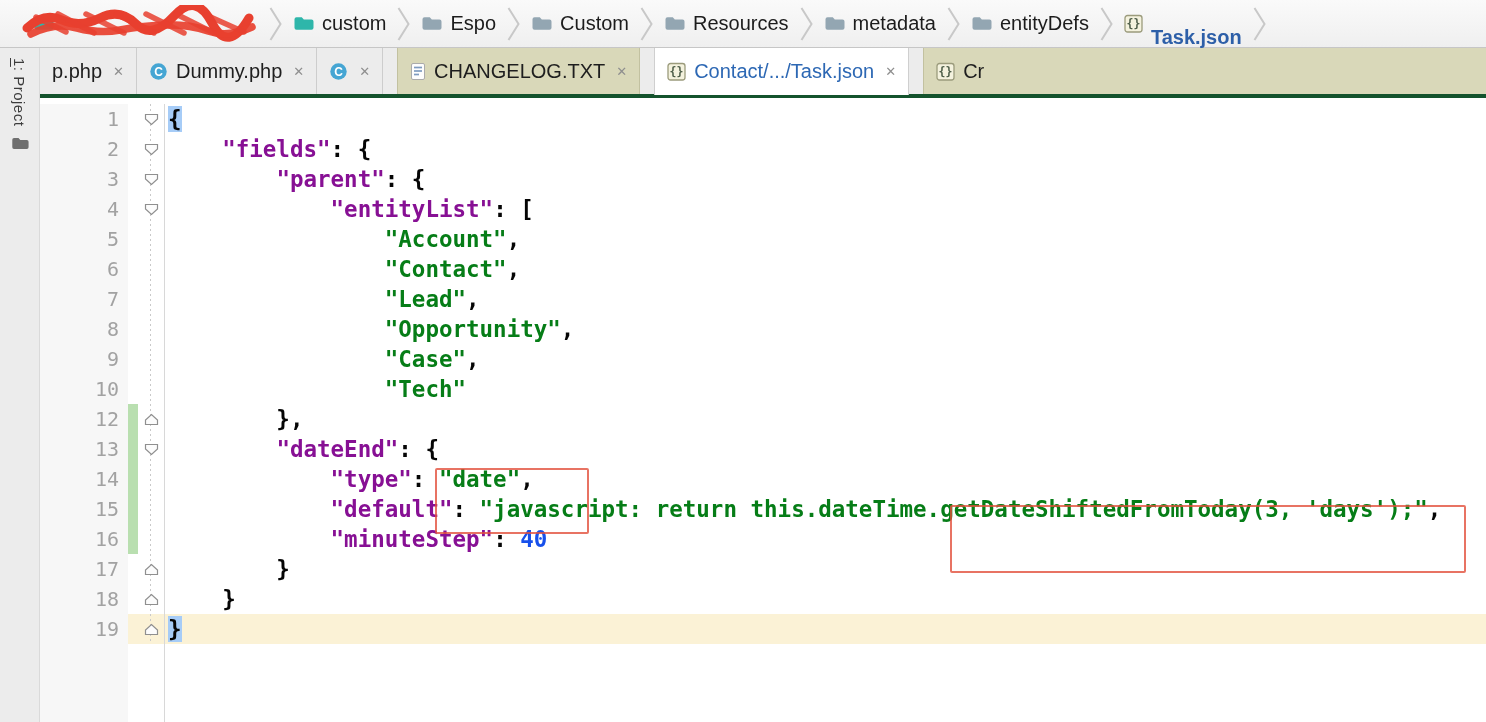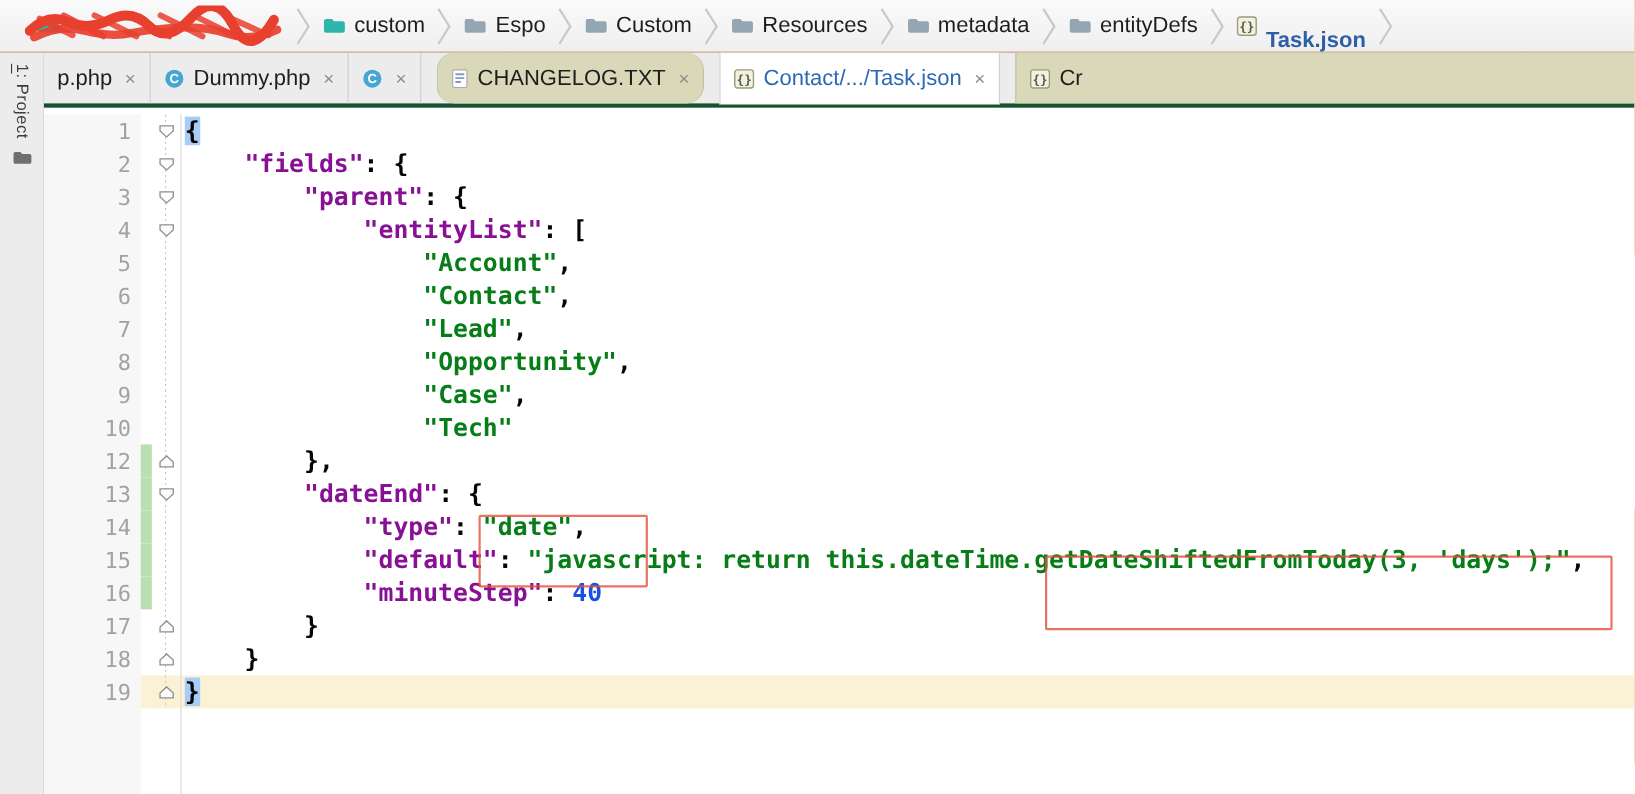--- a/index.html
+++ b/index.html
@@ -1,18 +1,18 @@
 <!DOCTYPE html>
 <html><head>
 <meta charset="utf-8">
 <style>
   html,body{margin:0;padding:0;background:#ffffff;}
   .screen{
     position:relative;width:1486px;height:722px;overflow:hidden;
-    font-family:"Liberation Sans",sans-serif;background:#f97316;
+    font-family:"Liberation Sans",sans-serif;background:#0369a1;
     -webkit-font-smoothing:antialiased;
   }
   
   .breadcrumb-bar{
     height:48px;box-sizing:border-box;display:flex;align-items:center;
     padding-left:24px;background:linear-gradient(#FAFAFA,#EFEFEF);
     border-bottom:1px solid #C6C6C6;position:relative;white-space:nowrap;
   }
   .crumb{display:flex;align-items:center;gap:8px;padding:0 9px;position:relative;
     font-size:20px;color:#1c1c1c;cursor:default;}
@@ -30,21 +30,21 @@
   .stripe-label{writing-mode:vertical-rl;font-size:15px;color:#3c3c3c;letter-spacing:.5px;}
   .stripe-label .mn{text-decoration:underline;}
   .stripe-icon{line-height:0;}
   .editor-col{flex:1;display:flex;flex-direction:column;min-width:0;}
   
   .tab-bar{height:50px;flex:none;background:#ECECEC;border-bottom:4px solid #14532d;
     box-sizing:border-box;display:flex;align-items:stretch;}
   .tab{display:flex;align-items:center;gap:8px;padding:0 12px;font-size:20px;color:#1e1e1e;}
   .tab-ic{display:flex;align-items:center;line-height:0;}
   .tab.default{border-right:1px solid #CDCDCD;}
-  .tab.olive{background:#D9D8B9;margin-left:14px;border-left:1px solid #C2C1A0;border-right:1px solid #C2C1A0;border-radius:16px;}
+  .tab.olive{background:#D9D8B9;margin-left:14px;border-left:1px solid #C2C1A0;border-right:1px solid #C2C1A0;}
   .tab.active{background:#FFFFFF;margin-left:14px;margin-bottom:-1px;z-index:1;
     border-left:1px solid #CFCFCF;border-right:1px solid #CFCFCF;}
   .tab.active .tab-label{color:#2D68B4;}
   .tab.olive-fill{background:#D9D8B9;margin-left:14px;flex:1;border-left:1px solid #C2C1A0;}
   .tab-close{color:#8E8E8E;font-size:13px;margin-left:3px;cursor:pointer;}
   
   .editor{flex:1;position:relative;background:#ffffff;display:flex;flex-direction:column;overflow:hidden;}
   .lines{display:flex;flex-direction:column;padding-top:6px;flex:1;}
   .eline{display:flex;height:30px;flex:none;}
   .eline.filler{flex:1;height:auto;}

